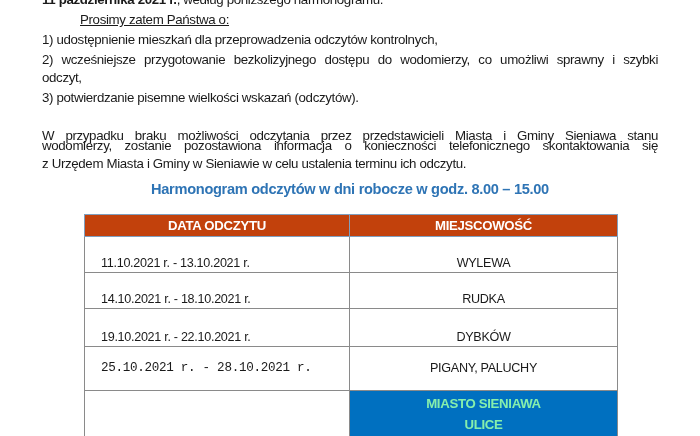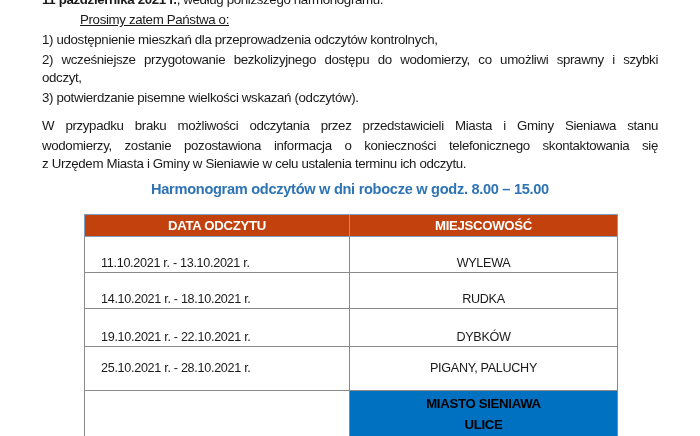--- a/index.html
+++ b/index.html
@@ -32,21 +32,21 @@
   table.schedule th {
     background: #c2410c; color: #ffffff; font-weight: bold; height: 21px;
     padding: 0; text-align: center; border: 1px solid #7f9fbf; font-size: 13.2px;
   }
   table.schedule td {
     border: 1px solid #8a8a8a; padding: 0 0 2px 16px; vertical-align: bottom;
     color: #1a1a1a;
   }
   table.schedule td.place { text-align: center; padding-left: 0; }
   table.schedule td.blue {
-    background: #0070c0; color: #000000; font-weight: bold; text-align: center;
+    background: #0070c0; color: #86efac; font-weight: bold; text-align: center;
     vertical-align: middle; padding: 0; line-height: 21px; font-size: 13.2px;
   }
   tr.r1 td { height: 33px; }
   tr.r2 td { height: 33px; }
   tr.r3 td { height: 35px; }
   tr.r4 td { height: 41px; }
   tr.r5 td { height: 44px; }
 </style>
 </head>
 <body>
@@ -59,21 +59,21 @@
 
   <div class="line" style="top:11px; left:80px; width:auto;">
     <span class="underline">Prosimy zatem Państwa o:</span>
   </div>
 
   <div class="line" style="top:31px;">1)  udostępnienie mieszkań dla przeprowadzenia odczytów kontrolnych,</div>
   <div class="line just" style="top:51px;">2)  wcześniejsze przygotowanie bezkolizyjnego dostępu do wodomierzy, co umożliwi sprawny i szybki</div>
   <div class="line" style="top:69px;">odczyt,</div>
   <div class="line" style="top:89px;">3)  potwierdzanie pisemne wielkości wskazań (odczytów).</div>
 
-  <div class="line just" style="top:117px;">W przypadku braku możliwości odczytania przez przedstawicieli Miasta i Gminy Sieniawa stanu</div>
+  <div class="line just" style="top:127px;">W przypadku braku możliwości odczytania przez przedstawicieli Miasta i Gminy Sieniawa stanu</div>
   <div class="line just" style="top:137px;">wodomierzy, zostanie pozostawiona informacja o konieczności telefonicznego skontaktowania się</div>
   <div class="line" style="top:155px;">z Urzędem Miasta i Gminy w Sieniawie w celu ustalenia terminu ich odczytu.</div>
 
   <div class="heading">Harmonogram odczytów w dni robocze w godz. 8.00 – 15.00</div>
 
   <table class="schedule">
     <colgroup>
         <col class="c1">
         <col class="c2">
       </colgroup>
@@ -90,21 +90,21 @@
       </tr>
       <tr class="r2">
         <td>14.10.2021 r. - 18.10.2021 r.</td>
         <td class="place">RUDKA</td>
       </tr>
       <tr class="r3">
         <td>19.10.2021 r. - 22.10.2021 r.</td>
         <td class="place">DYBKÓW</td>
       </tr>
       <tr class="r4">
-        <td style="vertical-align:middle;">25.10.2021 r. - 28.10.2021 r.</td>
+        <td style="vertical-align:middle;font-family:Liberation Mono, monospace;">25.10.2021 r. - 28.10.2021 r.</td>
         <td class="place" style="vertical-align:middle;">PIGANY, PALUCHY</td>
       </tr>
       <tr class="r5">
         <td></td>
         <td class="blue">
           <div>MIASTO SIENIAWA</div>
           <div>ULICE</div>
         </td>
       </tr>
     </tbody>

